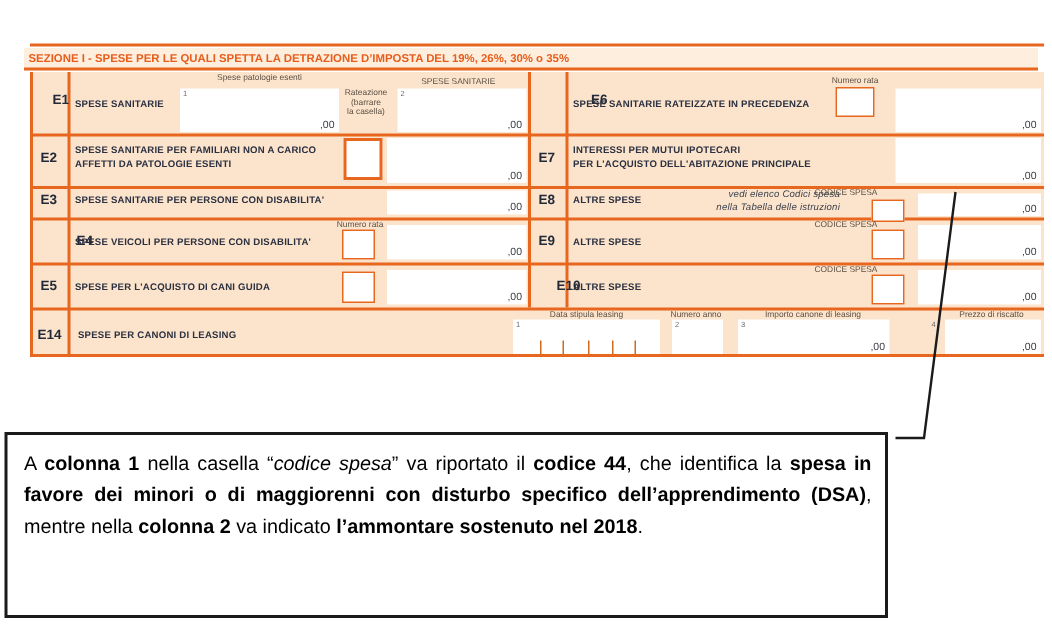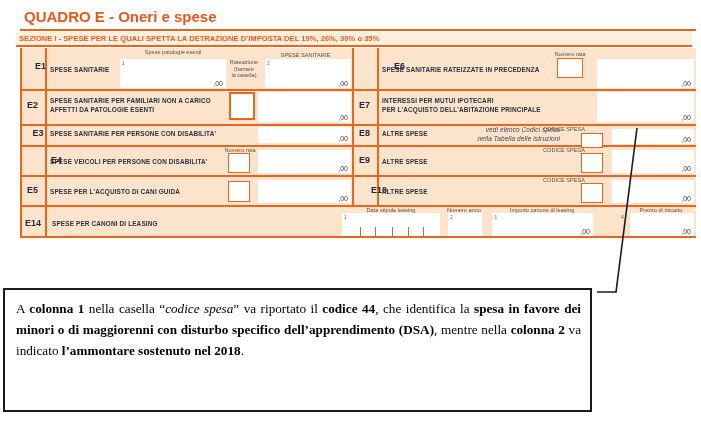--- a/index.html
+++ b/index.html
@@ -12,29 +12,28 @@
   .box{background:#fff;}
   .sbox{background:#fff;border:1.5px solid #e8671e;box-sizing:border-box;}
   .cbox{background:#fff;border:2px solid #e8671e;box-sizing:border-box;}
   .amt{position:absolute;right:3px;bottom:1px;font-size:7px;color:#3a3f45;}
   .mark{position:absolute;left:2px;top:1px;font-size:5px;color:#6a6a6a;}
   .hl{background:#e8671e;height:2px;}
   .vl{background:#e8671e;width:2px;}
   .it{font-style:italic;font-weight:normal;color:#3b414d;}
   .tick{position:absolute;bottom:0;width:1px;height:9px;background:#d06a1e;}
   .note{background:#fff;border:2px solid #1b1b1b;box-sizing:border-box;padding:8px 9px 0 11px;}
-  .note p{margin:0;font-size:13.2px;line-height:21px;color:#000;text-align:justify;font-family:Liberation Serif, serif;}
+  .note p{margin:0;font-size:13.2px;line-height:21px;color:#000;text-align:justify;}
   .note p + p{margin-top:9px;}
 </style>
 </head>
 <body>
 
 <div class="stage">
 
-  <div class="abs" style="left:24px;top:8px;font-size:15px;font-weight:bold;color:#e8571c;white-space:nowrap;">QUADRO E - Oneri e spese</div>
   <div class="abs" style="left:20px;top:29px;width:676px;height:2px;background:#e8671e;"></div>
   <div class="abs" style="left:16px;top:32px;width:676px;height:15px;background:#fdeedd;border-bottom:2px solid #e8671e;box-sizing:border-box;font-size:7.6px;font-weight:bold;color:#e85d1c;line-height:13px;padding-left:3px;white-space:nowrap;">SEZIONE I -  SPESE PER LE QUALI SPETTA LA DETRAZIONE D’IMPOSTA DEL 19%, 26%, 30% o 35%</div>
 
   <div class="abs" style="left:20px;top:48px;width:676px;height:190px;background:#fbe3cc;border-left:2px solid #e8671e;box-sizing:border-box;"></div>
 
   <div class="abs hl" style="left:20px;top:89px;width:676px;"></div>
   <div class="abs hl" style="left:20px;top:124px;width:676px;"></div>
   <div class="abs hl" style="left:20px;top:145px;width:676px;"></div>
   <div class="abs hl" style="left:20px;top:175px;width:676px;"></div>
   <div class="abs hl" style="left:20px;top:205px;width:676px;"></div>
@@ -62,21 +61,21 @@
   </div>
 
   <div class="abs code" style="left:20px;top:100px;width:25px;">E2</div>
   <div class="abs lbl" style="left:50px;top:97px;">SPESE SANITARIE PER FAMILIARI NON A CARICO</div>
   <div class="abs lbl" style="left:50px;top:106px;">AFFETTI DA PATOLOGIE ESENTI</div>
   <div class="abs cbox" style="left:229px;top:92px;width:26px;height:28px;"></div>
   <div class="abs box" style="left:258px;top:92px;width:93px;height:30px;">
     <span class="amt">,00</span>
   </div>
 
-  <div class="abs code" style="left:20px;top:128px;width:36px;">E3</div>
+  <div class="abs code" style="left:20px;top:128px;width:25px;">E3</div>
   <div class="abs lbl" style="left:50px;top:130px;">SPESE SANITARIE PER PERSONE CON DISABILITA'</div>
   <div class="abs box" style="left:258px;top:127px;width:93px;height:16px;">
     <span class="amt">,00</span>
   </div>
 
   <div class="abs code" style="left:34px;top:155px;width:45px;">E4</div>
   <div class="abs lbl" style="left:50px;top:158px;">SPESE VEICOLI PER PERSONE CON DISABILITA'</div>
   <div class="abs tiny" style="left:220px;top:146.5px;width:40px;">Numero rata</div>
   <div class="abs sbox" style="left:228px;top:153px;width:22px;height:20px;"></div>
   <div class="abs box" style="left:258px;top:150px;width:93px;height:23px;">

